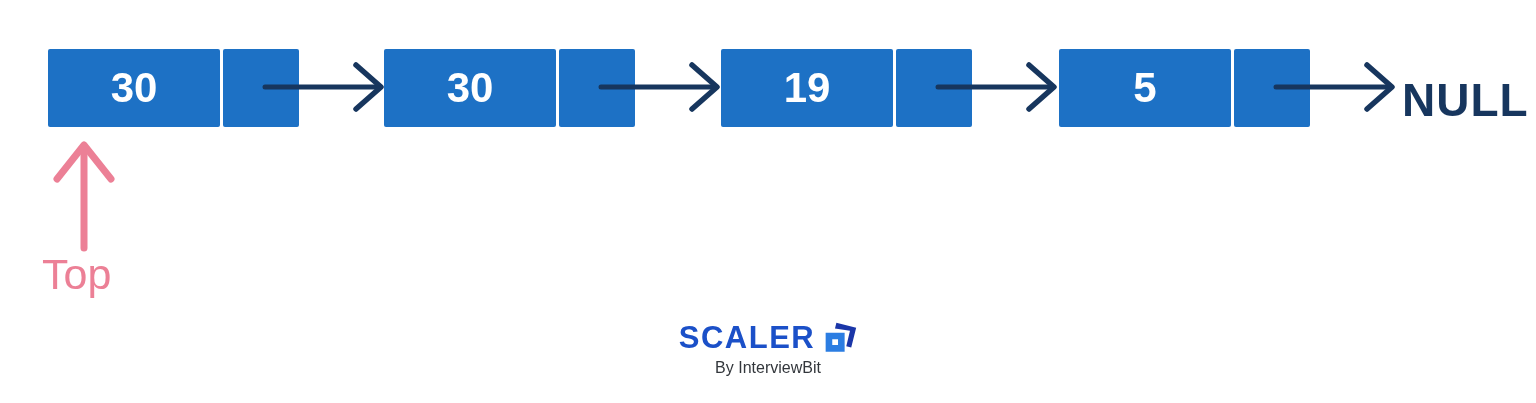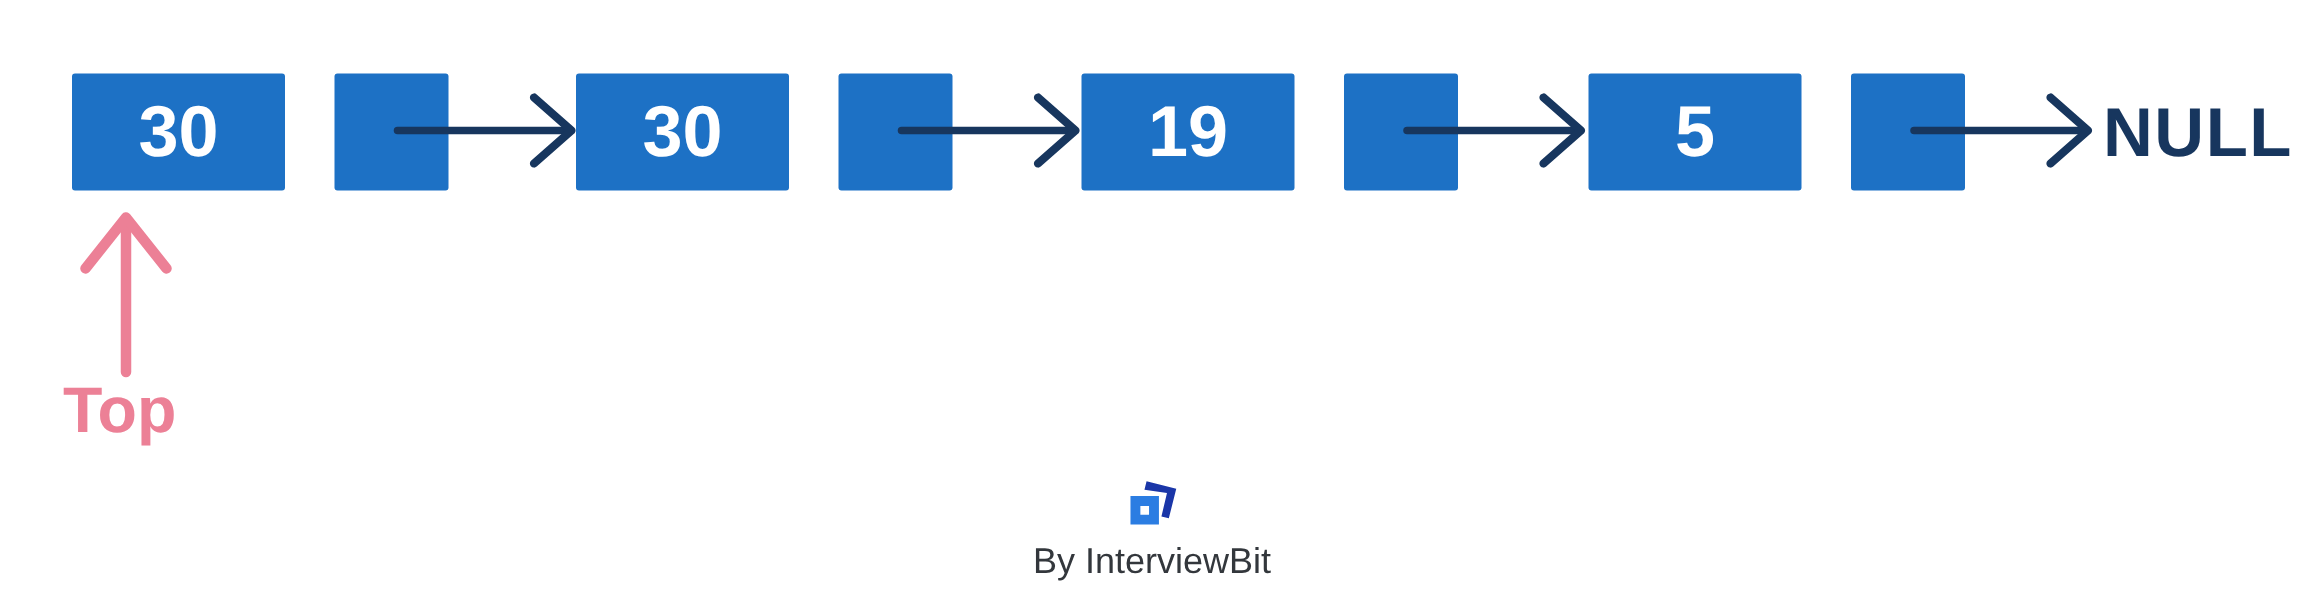--- a/index.html
+++ b/index.html
@@ -14,67 +14,67 @@
   }
   html,body{margin:0;padding:0;background:#fff;}
   .canvas{
     position:relative;
     width:1536px;height:403px;
     background:#ffffff;
     font-family:"Liberation Sans", sans-serif;
     overflow:hidden;
   }
   .node-data{
-    position:absolute;top:49px;width:142px;height:78px;
+    position:absolute;top:49px;width:172px;height:78px;
     background:var(--node-fill);
     color:var(--node-text);
-    font-weight:bold;font-size:48px;
+    font-weight:bold;font-size:42px;
     display:flex;align-items:center;justify-content:center;
     border-radius:2px;
   }
   .node-ptr{
     position:absolute;top:49px;width:76px;height:78px;
     background:var(--node-fill);
     border-radius:2px;
   }
   .next-arrow{
     position:absolute;top:57px;width:124px;height:60px;
     color:var(--arrow-navy);
   }
   .null-label{
     position:absolute;left:1402px;top:49px;height:78px;
-    display:flex;align-items:center;
+    display:flex;align-items:flex-end;
     font-weight:800;font-size:46px;letter-spacing:1px;
     color:var(--arrow-navy);
   }
   .top-arrow{
     position:absolute;left:48px;top:138px;width:72px;height:115px;
     color:var(--top-pink);
   }
   .top-label{
     position:absolute;left:42px;top:250px;
-    font-weight:bold;font-size:43px;
+    font-weight:normal;font-size:43px;
     color:var(--top-pink);
   }
   .logo{
     position:absolute;left:0;right:0;top:320px;
     text-align:center;
   }
   .logo-row{
     display:inline-flex;align-items:center;gap:9px;
   }
   .logo-wordmark{
     font-weight:800;font-size:31px;letter-spacing:1.5px;
     color:var(--logo-blue);
   }
   .cube-dark{fill:var(--cube-dark);}
   .cube-light{fill:var(--cube-light);}
   .logo-subtitle{
     margin-top:3px;
-    font-size:24px;color:var(--subtitle-gray);
+    font-size:16px;color:var(--subtitle-gray);
   }
 </style>
 </head>
 <body>
 
 <div class="canvas">
 
   <div class="node-data" style="left:48px">
     <span>30</span>
   </div>
@@ -116,20 +116,21 @@
   </div>
 
   <svg class="top-arrow" viewBox="0 0 72 115">
     <line x1="36" y1="9" x2="36" y2="110" stroke="currentColor" stroke-width="7" stroke-linecap="round"></line>
     <polyline points="9,41 36,7 63,41" fill="none" stroke="currentColor" stroke-width="7" stroke-linecap="round" stroke-linejoin="round"></polyline>
   </svg>
   <div class="top-label">Top</div>
 
   <div class="logo">
     <div class="logo-row">
+      <span class="logo-wordmark">SCALER</span>
       <svg width="33" height="33" viewBox="0 0 40 40">
         <path class="cube-dark" d="M15 1 L39 7 L33 31 L27 29.5 L31.5 10.5 L13.3 7.8 Z"></path>
         <path class="cube-light" fill-rule="evenodd" d="M2 13 H25 V36 H2 Z M10 21 H17 V28 H10 Z"></path>
       </svg>
     </div>
     <div class="logo-subtitle">By InterviewBit</div>
   </div>
 
 </div>
 

